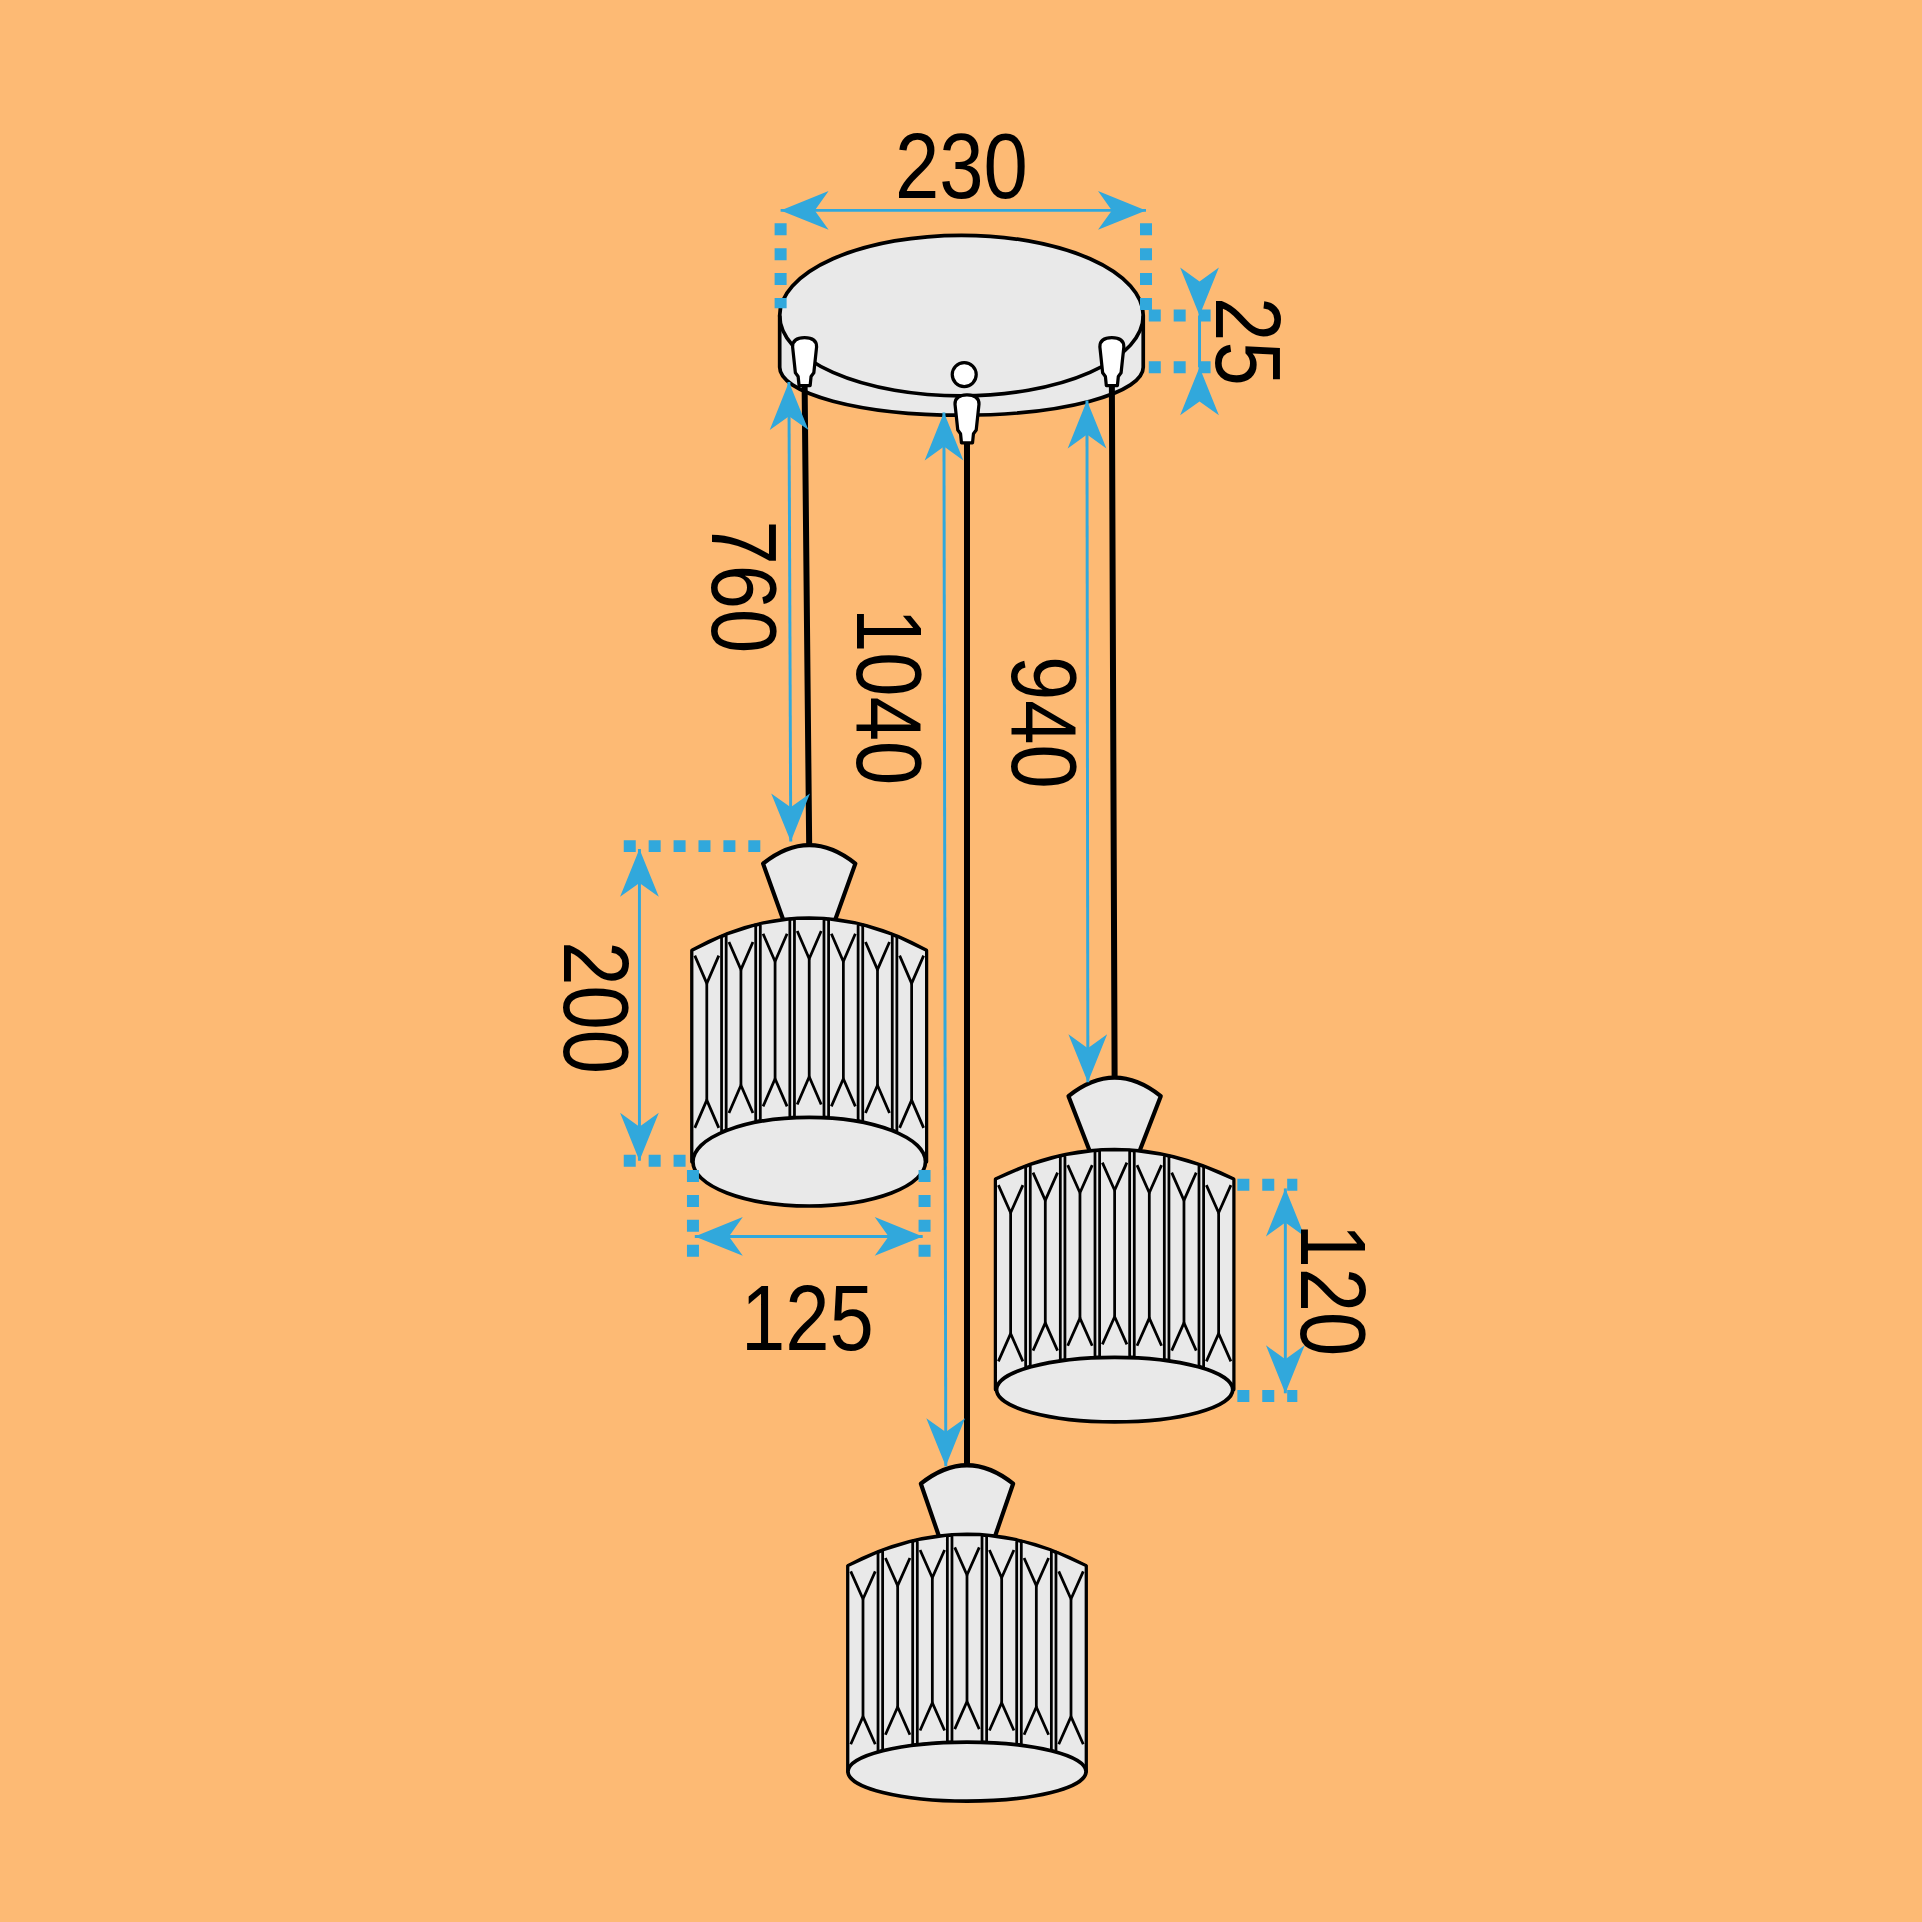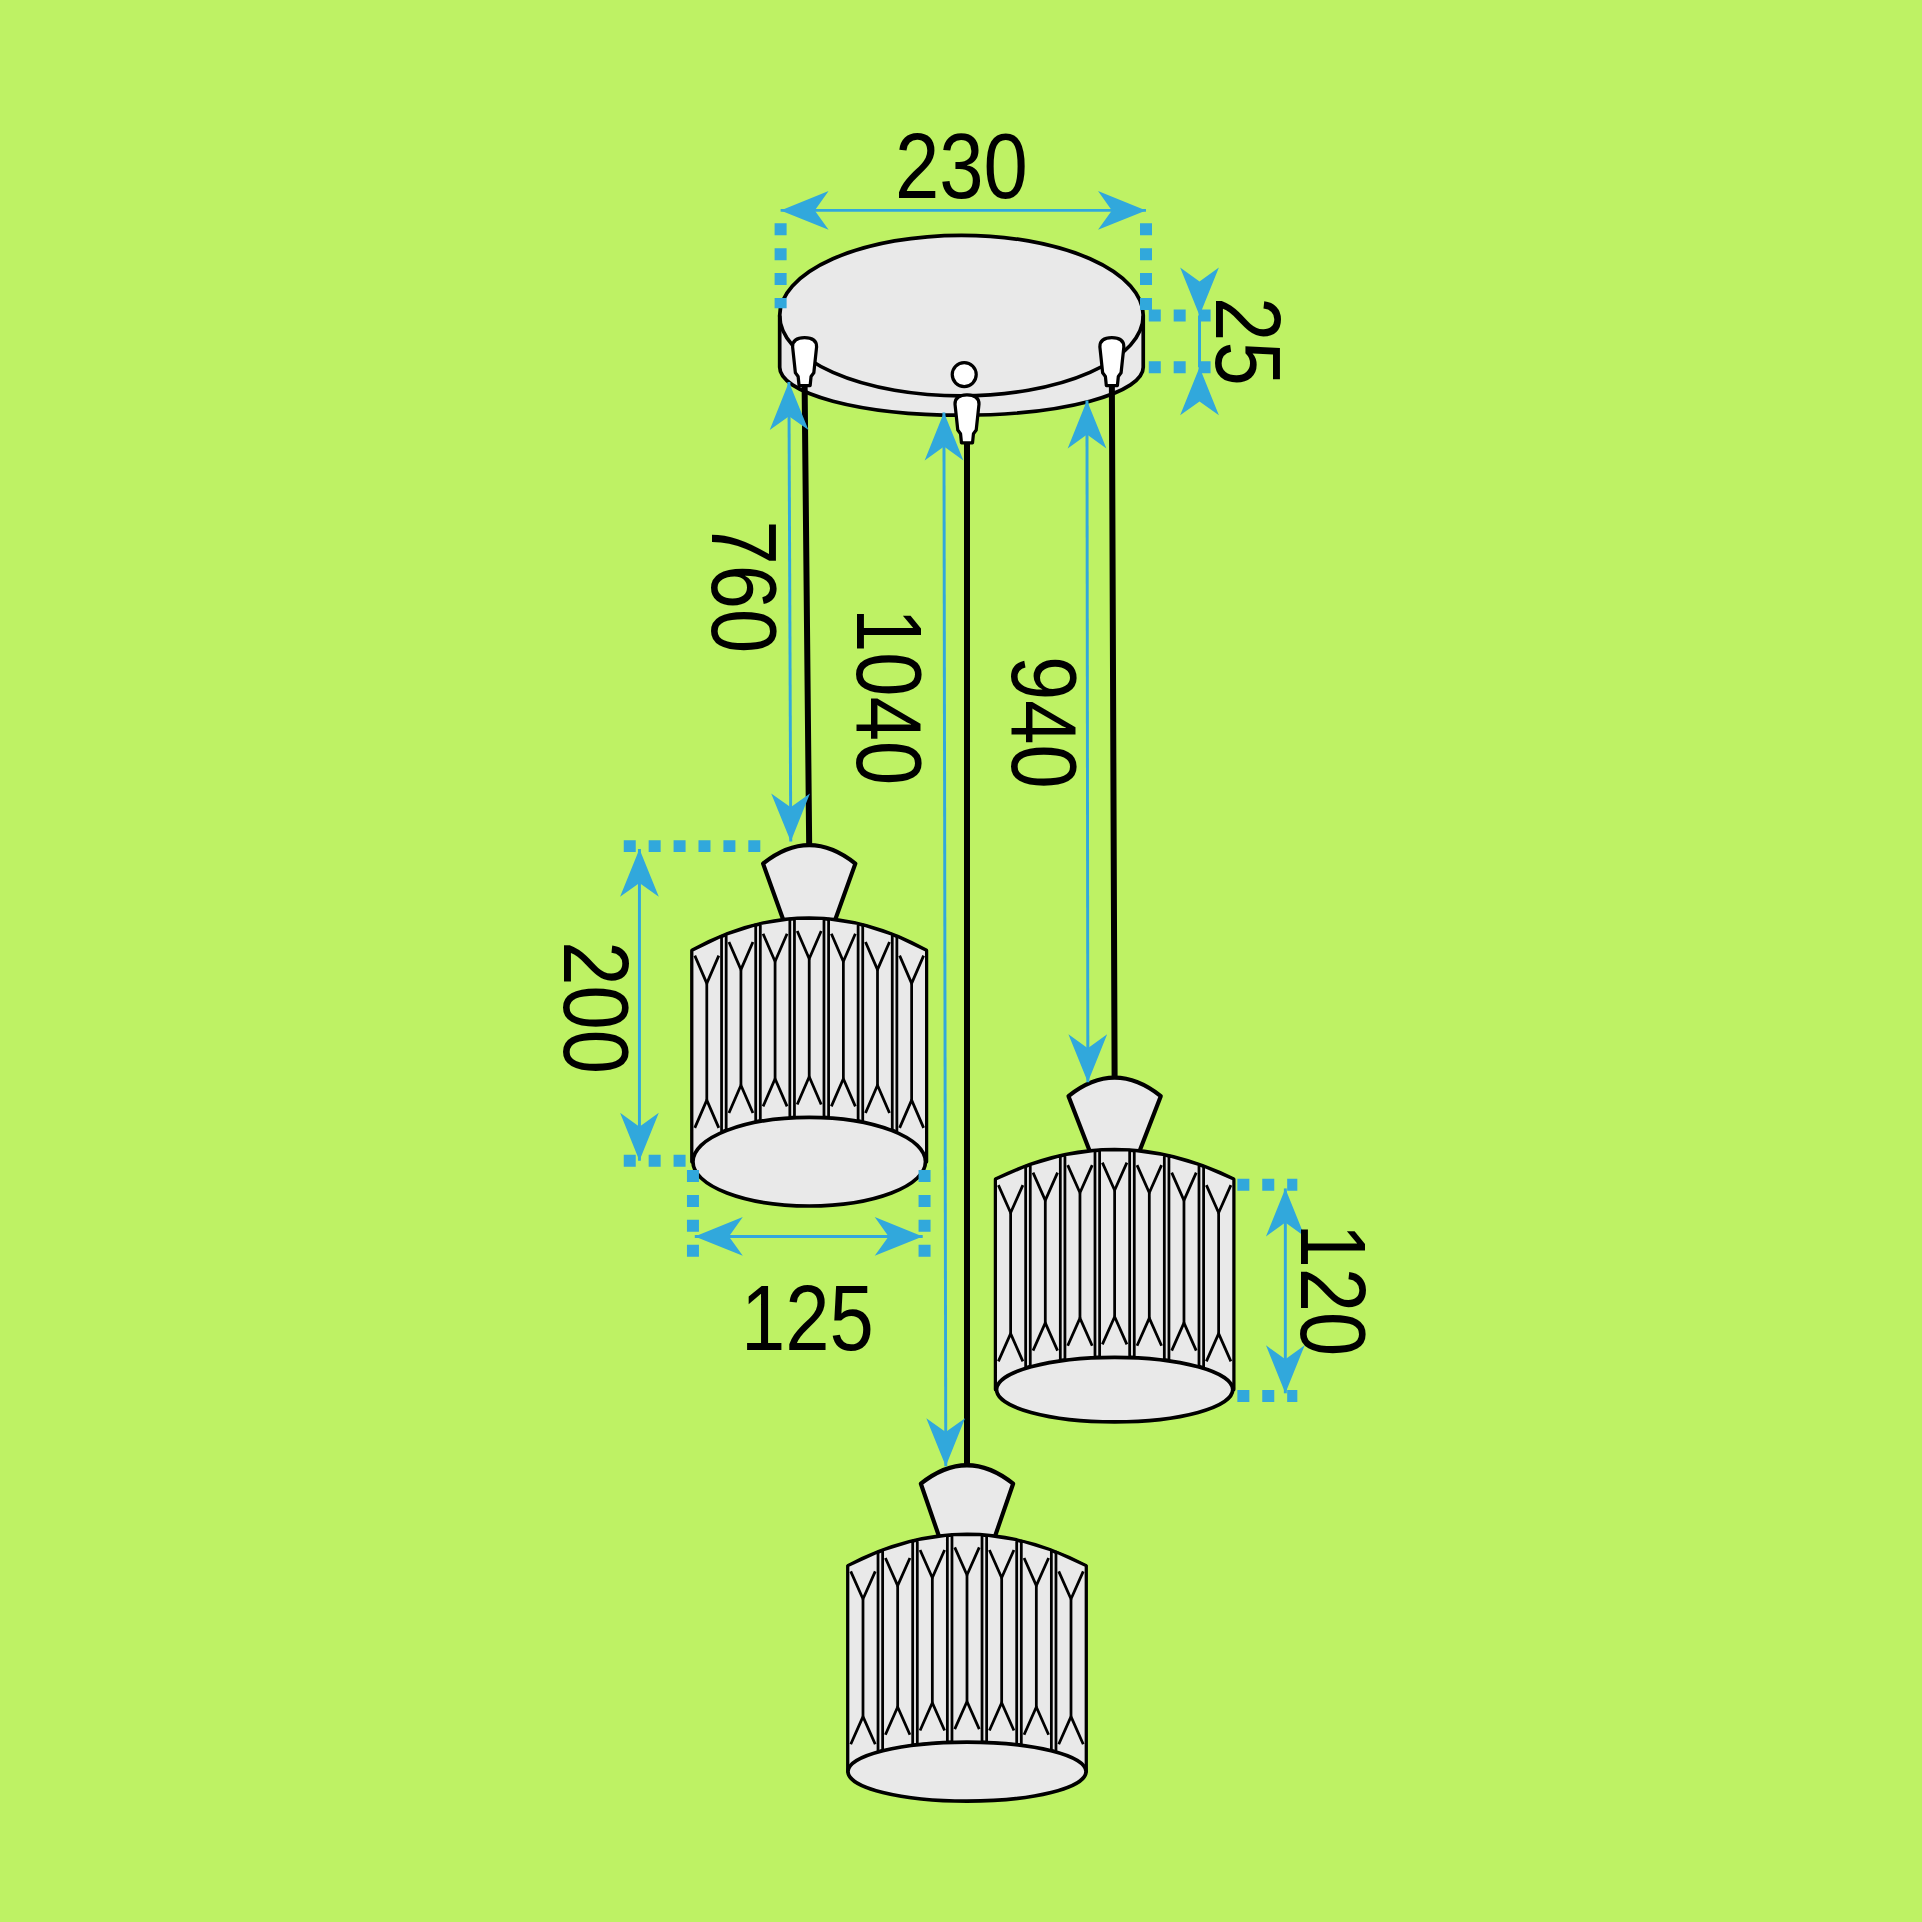--- a/index.html
+++ b/index.html
@@ -1,16 +1,16 @@
 <!DOCTYPE html>
 <html style="font-size:14.8px"><head>
 <meta charset="utf-8">
 <style>
   html,body{margin:0;padding:0;background:#ffffff;}
-  .stage{width:1922px;height:1922px;position:relative;background:#bef264;overflow:hidden;}
+  .stage{width:1922px;height:1922px;position:relative;background:#fdba74;overflow:hidden;}
   svg{display:block;width:100%;height:100%;}
   svg text{font-family:"Liberation Sans","DejaVu Sans",sans-serif;fill:#000000;}
 </style>
 </head>
 <body>
 
 <div class="stage">
   <svg id="diagram-svg" viewBox="0 0 2083 2083" xmlns="http://www.w3.org/2000/svg">
       <g>
         <path d="M 845,342 A 197,87 0 0 1 1239,342 L 1239,398 A 197,52 0 0 1 845,398 Z" fill="#e9e9e9" stroke="#000000" stroke-width="4" stroke-linejoin="round"></path>

